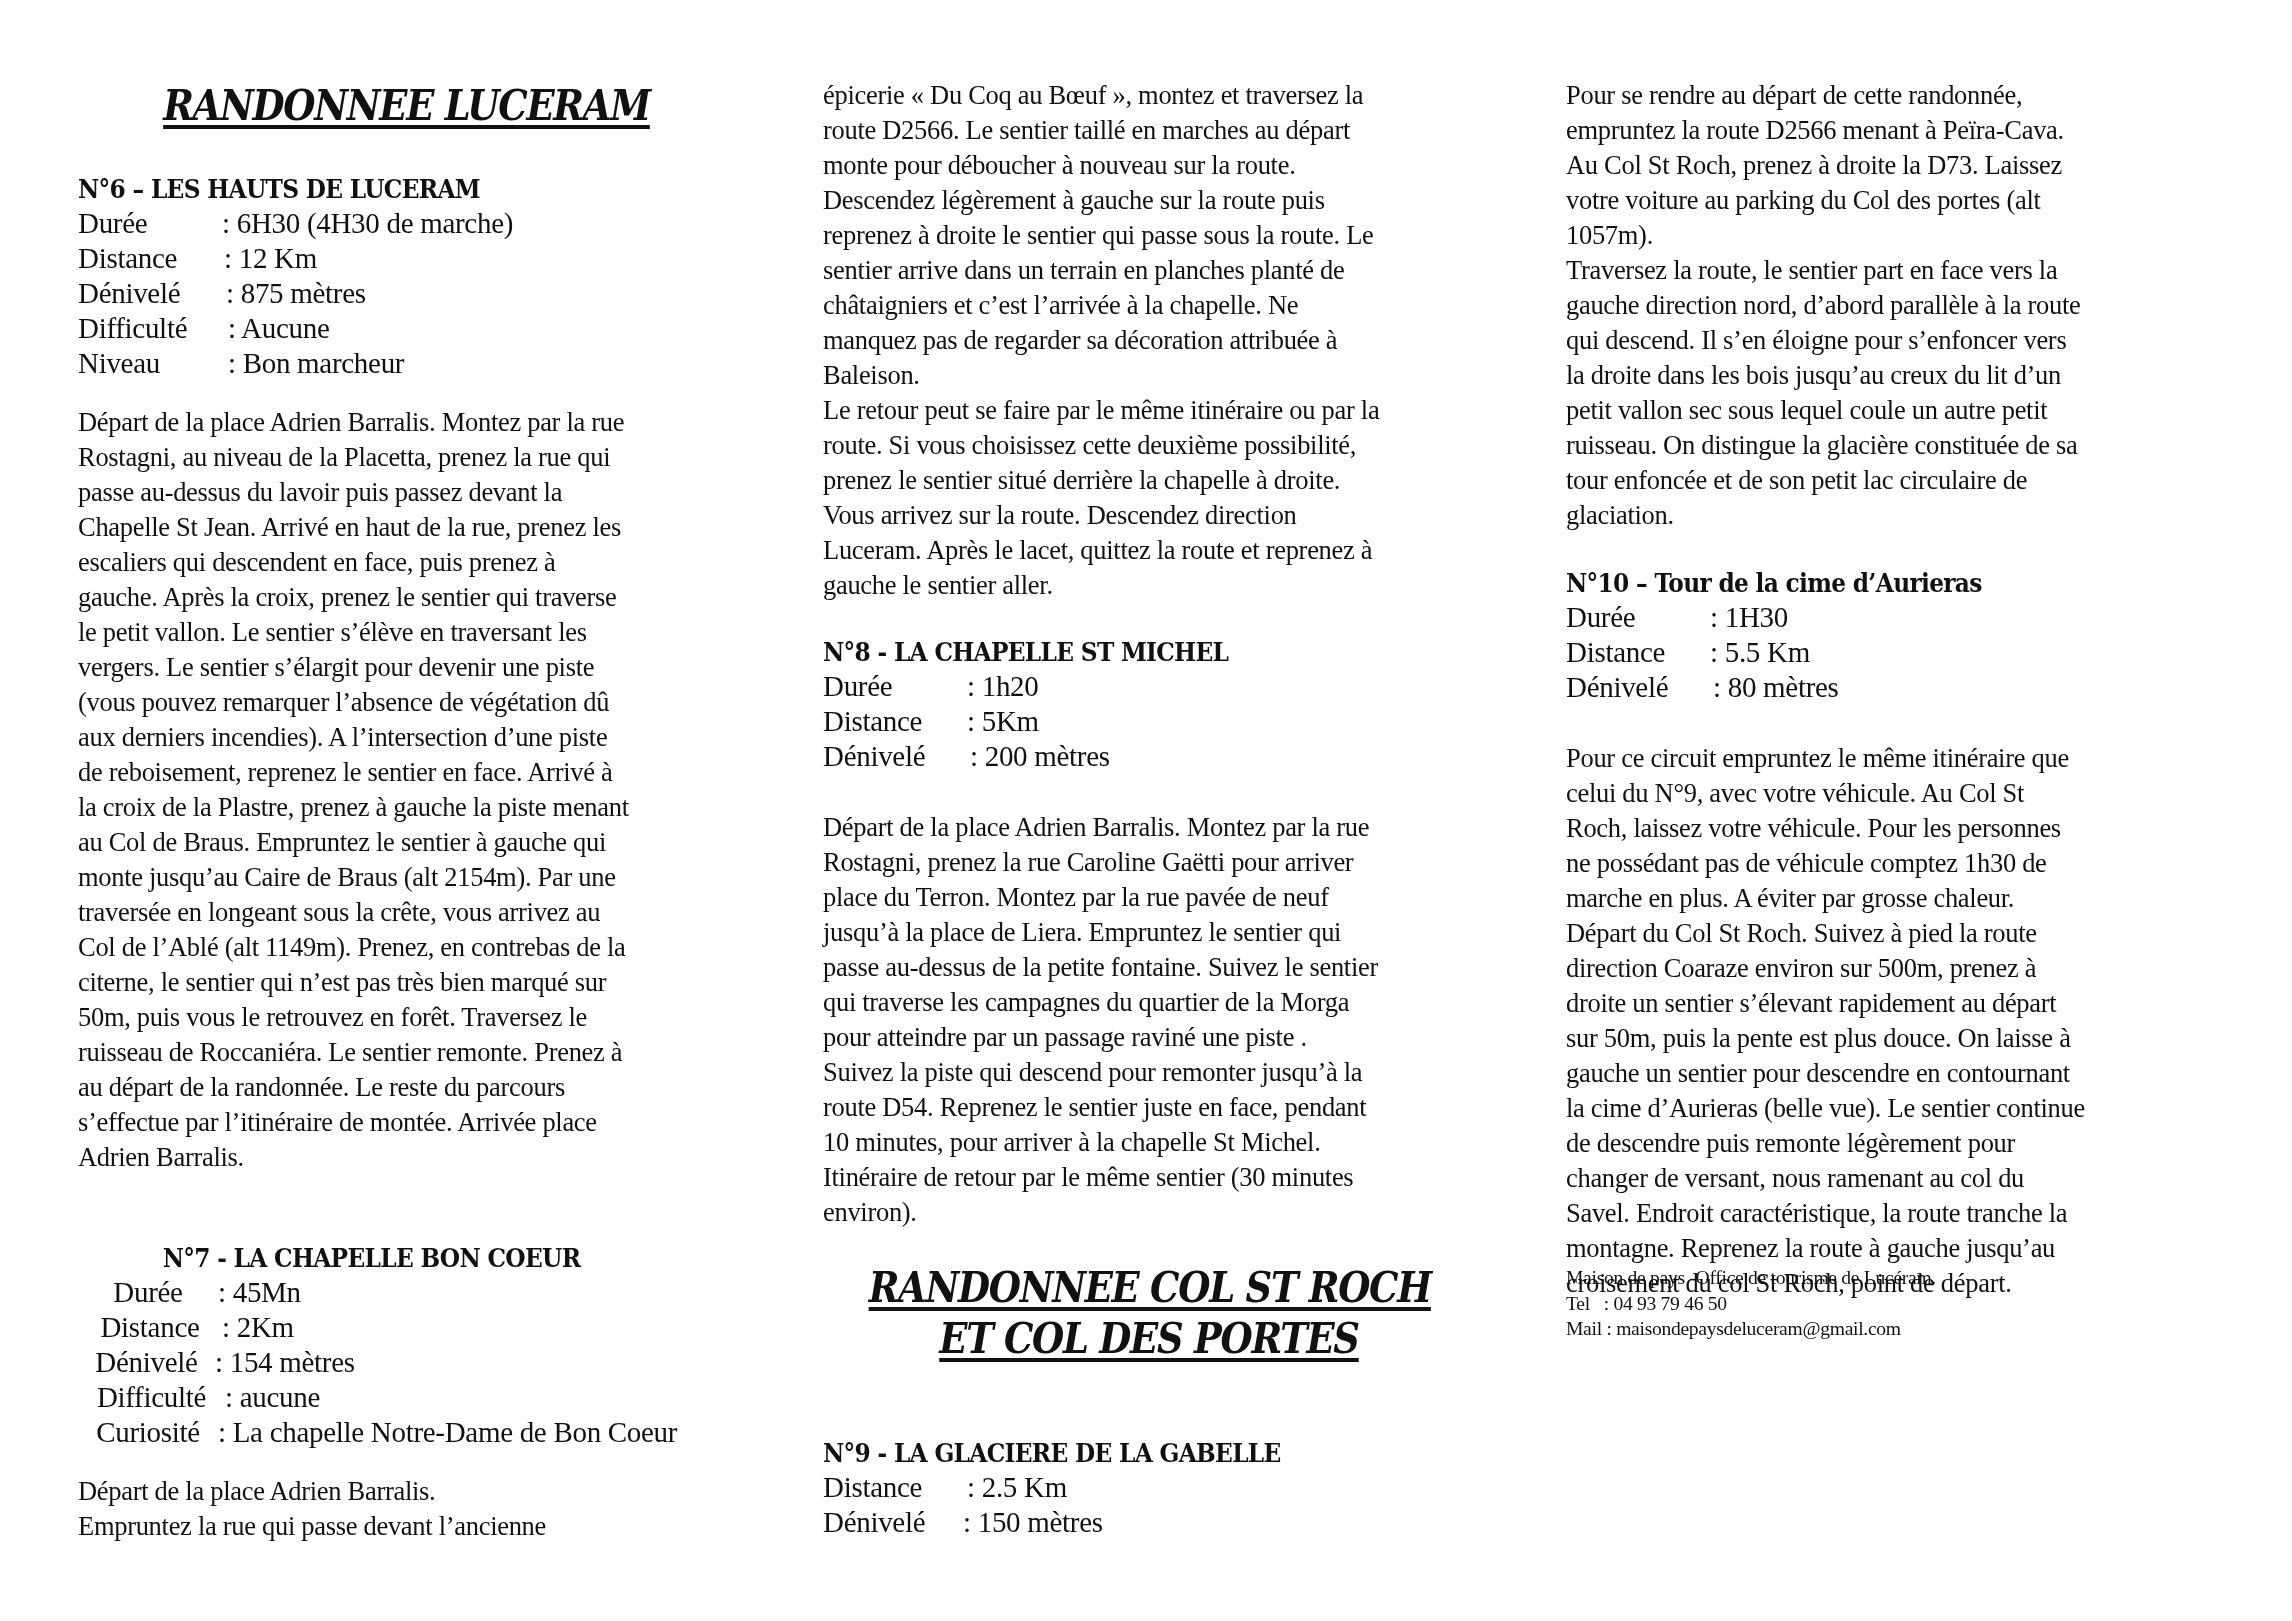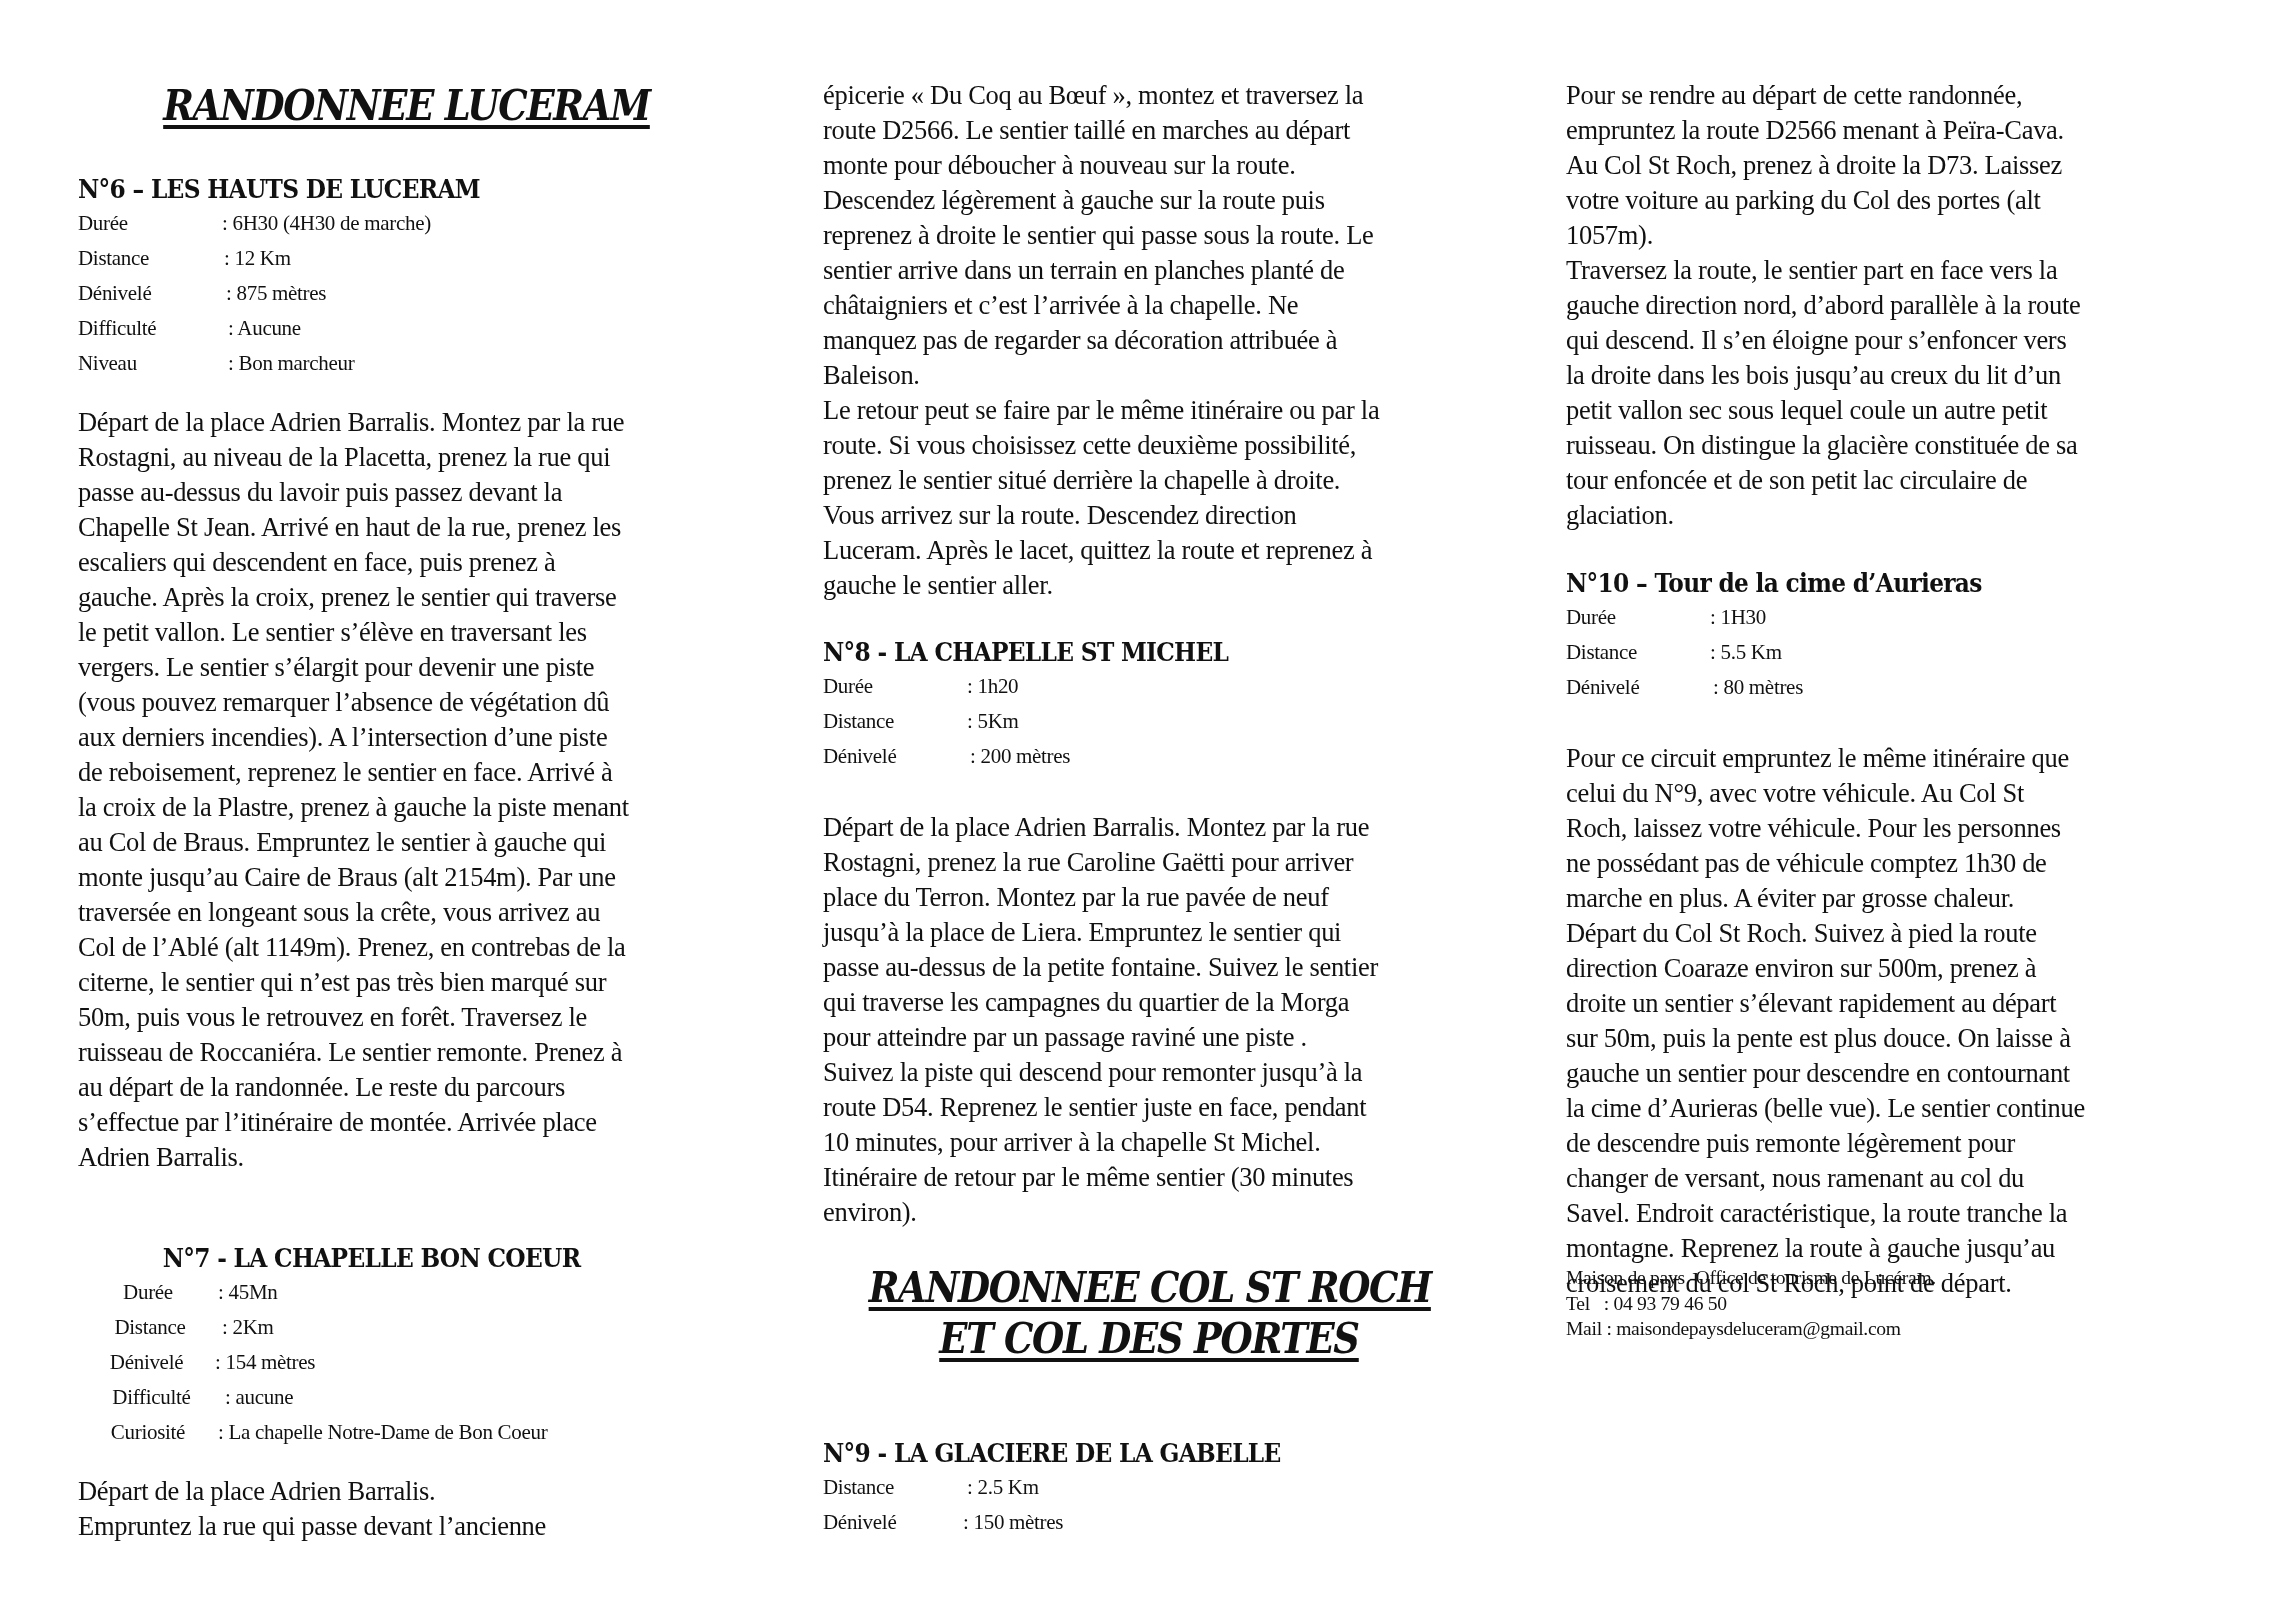--- a/index.html
+++ b/index.html
@@ -7,21 +7,21 @@
          font-family: "Liberation Serif", "DejaVu Serif", serif; color: #111111; }
   .blk { position: absolute; }
   .line { font-size: 26.5px; line-height: 35px; white-space: nowrap; letter-spacing: -0.3px; }
   .big-title { position: absolute; text-align: center; font-family: "DejaVu Serif", "Liberation Serif", serif;
                font-weight: 900; font-style: italic; font-size: 43px; line-height: 51px;
                text-decoration: underline; text-decoration-thickness: 3.9px; text-underline-offset: 4.9px;
                letter-spacing: -1.5px; white-space: nowrap; transform: scaleX(0.86); transform-origin: center; }
   .hike-h { font-family: "DejaVu Serif", "Liberation Serif", serif; font-weight: 900; font-size: 26.5px;
             line-height: 34px; letter-spacing: -0.8px; white-space: nowrap; transform: scaleX(0.88);
             transform-origin: left center; }
-  .fact { display: flex; font-size: 21px; line-height: 35px; white-space: nowrap; letter-spacing: -0.3px; }
+  .fact { display: flex; font-size: 29px; line-height: 35px; white-space: nowrap; letter-spacing: -0.3px; }
   .fact .lab { display: inline-block; }
   .para { font-size: 26.5px; line-height: 35px; letter-spacing: -0.3px; }
   .para .line { display: block; }
   .footer { font-size: 19.6px; line-height: 25.5px; white-space: nowrap; letter-spacing: -0.3px; }
   .footer span { display: block; }
 </style>
 </head>
 <body>
 
 <div class="big-title" style="left:78px; width:657px; top:80px;">RANDONNEE LUCERAM</div>

